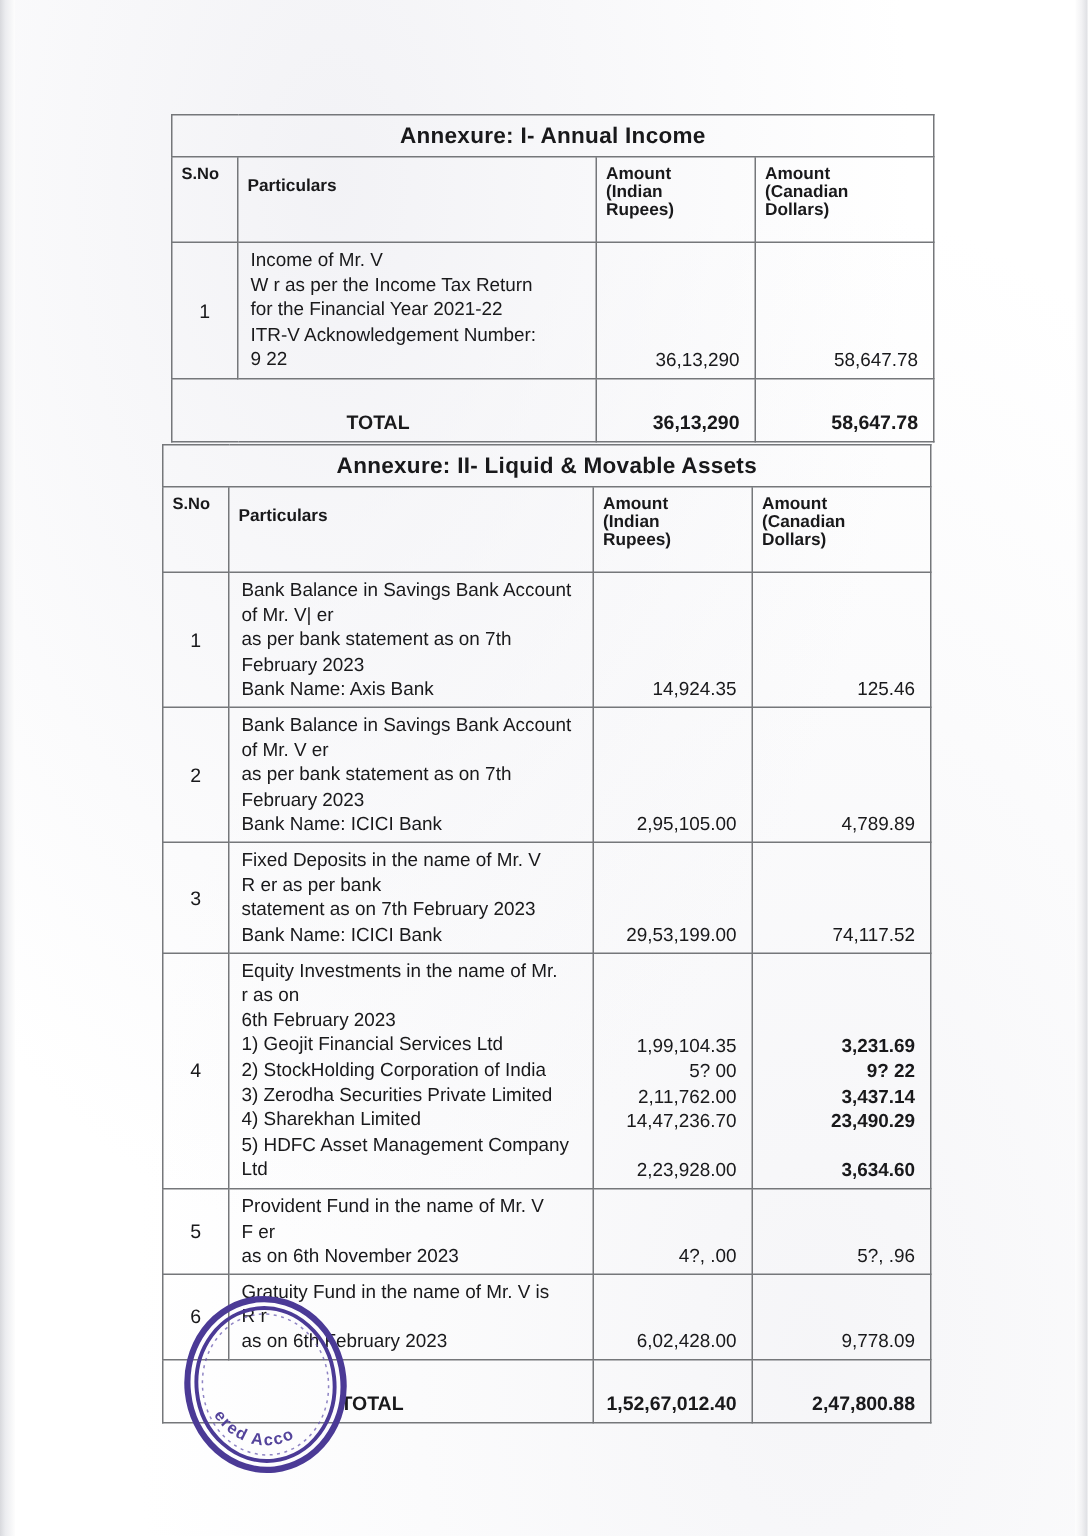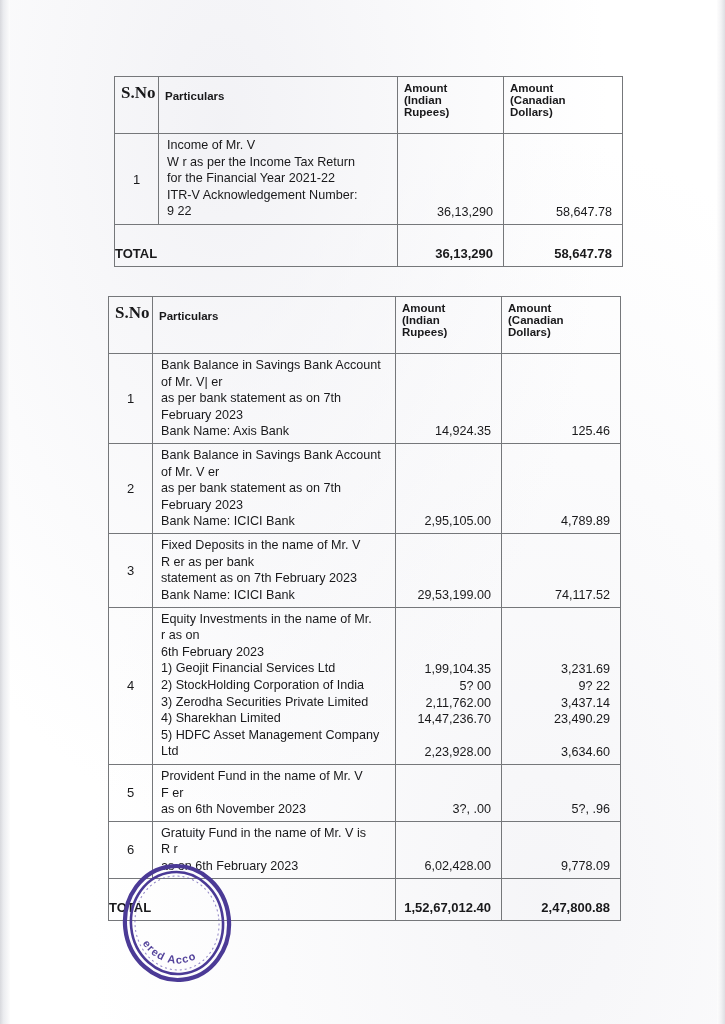--- a/index.html
+++ b/index.html
@@ -76,25 +76,24 @@
     font-weight: bold;
     font-size: 11.5px;
     color: #141416;
     padding: 5px 6px !important;
     vertical-align: top !important;
   }
   .hdr-center { text-align: left; }
   .hdr-left { text-align: left; padding-top: 13px !important; margin-left: 44px; }
   .hdr-sno {
     font-weight: bold;
-    font-size: 17px;
+    font-size: 11px;
     text-align: left;
     padding: 5px 0 5px 6px !important;
     line-height: 1.25;
-    font-family: Liberation Serif, serif;
   }
 
   .sno {
     text-align: center;
     font-size: 13px;
     vertical-align: middle !important;
     color: #1b1b1d;
   }
   .particulars {
     font-size: 12.6px;
@@ -106,21 +105,21 @@
   .amount {
     font-size: 12.6px;
     text-align: right;
     padding: 3px 10px 3px 4px !important;
     vertical-align: bottom !important;
     color: #1b1b1d;
     line-height: 1.32;
   }
   .amount-lines { white-space: pre-line; }
   .total-label {
-    text-align: left;
+    text-align: center;
     font-weight: bold;
     font-size: 13px;
     padding: 4px 8px 5px 0 !important;
     vertical-align: bottom !important;
   }
   .total-amt {
     text-align: right;
     font-weight: bold;
     font-size: 13px;
     padding: 4px 10px 5px 4px !important;
@@ -146,20 +145,23 @@
 
   <table class="annexure" id="annexure-1" style="left:114px; top:76px; width:508px;">
     <colgroup>
       <col style="width:44px">
       <col style="width:239px">
       <col style="width:106px">
       <col style="width:119px">
     </colgroup>
     <tbody>
       <tr>
+        <td class="tbl-title" colspan="4">Annexure: I- Annual Income</td>
+      </tr>
+      <tr>
         <td class="hdr-sno" style="height:46px;">S.No</td>
         <td class="hdr hdr-left">Particulars</td>
         <td class="hdr hdr-center" style="white-space:pre-line;">Amount
 (Indian
 Rupees)</td>
         <td class="hdr hdr-center" style="white-space:pre-line;">Amount
 (Canadian
 Dollars)</td>
       </tr>
       <tr>
@@ -181,20 +183,23 @@
   </table>
 
   <table class="annexure" id="annexure-2" style="left:108px; top:296px; width:512px;">
     <colgroup>
       <col style="width:44px">
       <col style="width:243px">
       <col style="width:106px">
       <col style="width:119px">
     </colgroup>
     <tbody>
+      <tr>
+        <td class="tbl-title" colspan="4">Annexure: II- Liquid &amp; Movable Assets</td>
+      </tr>
       <tr>
         <td class="hdr-sno" style="height:46px;">S.No</td>
         <td class="hdr hdr-left">Particulars</td>
         <td class="hdr hdr-center" style="white-space:pre-line;">Amount
 (Indian
 Rupees)</td>
         <td class="hdr hdr-center" style="white-space:pre-line;">Amount
 (Canadian
 Dollars)</td>
       </tr>
@@ -244,37 +249,37 @@
 Ltd</td>
         <td class="amount amount-lines" style="vertical-align:top !important; padding-top:4px !important;">
 
 
 1,99,104.35
 5?             00
 2,11,762.00
 14,47,236.70
 
 2,23,928.00</td>
-        <td class="amount amount-lines" style="vertical-align:top !important; padding-top:4px !important;">
+        <td class="amount amount-lines" style="vertical-align:top !important; padding-top:4px !important;font-weight:bold;">
 
 
 3,231.69
 9?         22
 3,437.14
 23,490.29
 
 3,634.60</td>
       </tr>
 
       <tr>
         <td class="sno" style="height:48px;">5</td>
         <td class="particulars">Provident Fund in the name of Mr. V
 F                              er
 as on 6th November 2023</td>
-        <td class="amount">3?,        .00</td>
+        <td class="amount">4?,        .00</td>
         <td class="amount">5?,      .96</td>
       </tr>
 
       <tr>
         <td class="sno" style="height:48px;">6</td>
         <td class="particulars">Gratuity Fund in the name of Mr. V   is
 R                              r
 as on 6th February 2023</td>
         <td class="amount">6,02,428.00</td>
         <td class="amount">9,778.09</td>

